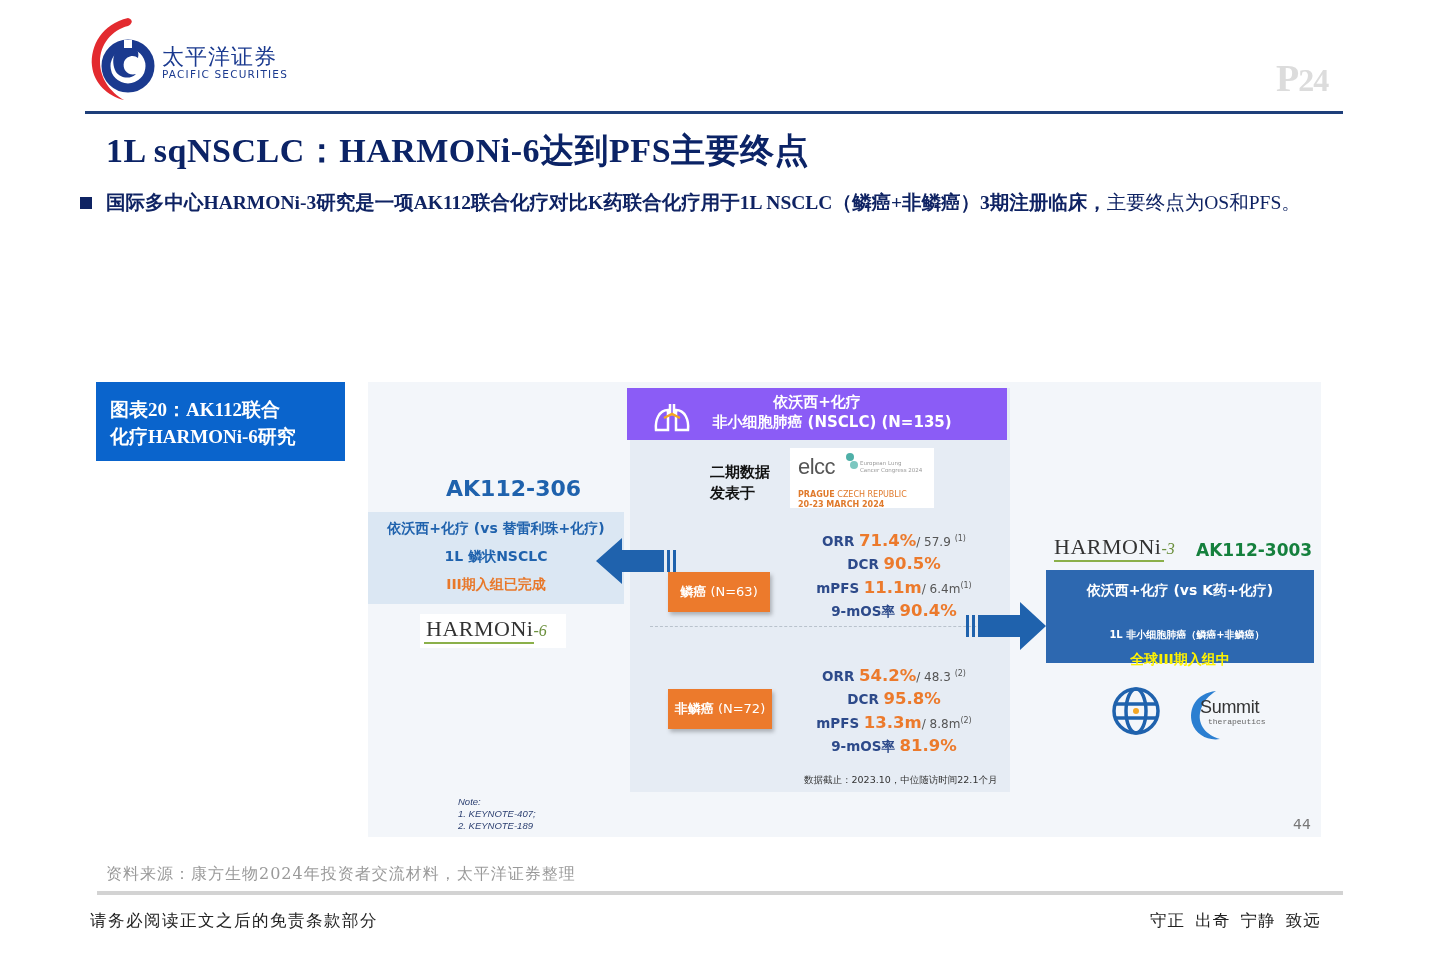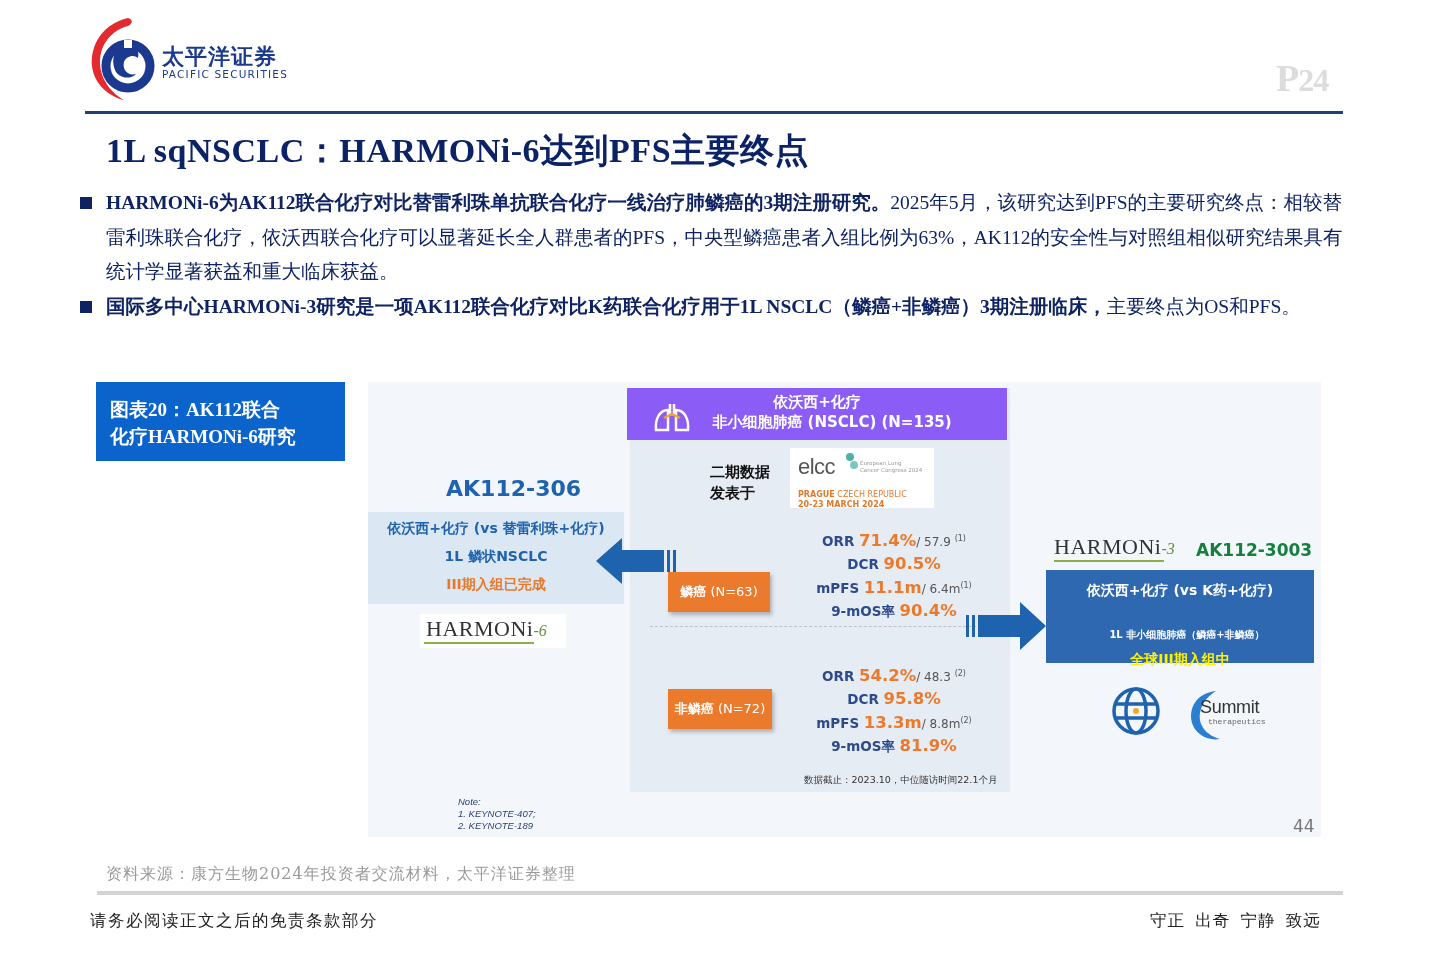--- a/index.html
+++ b/index.html
@@ -1,20 +1,20 @@
 <!DOCTYPE html>
 <html><head>
 <meta charset="utf-8">
 <style>
   * { box-sizing: border-box; margin: 0; padding: 0; }
   html, body { width: 1440px; height: 965px; background: #ffffff; overflow: hidden; }
   body { position: relative; font-family: "DejaVu Serif", "Liberation Serif", serif; color: #0f2363; }
 
   .logo { position: absolute; left: 88px; top: 16px; width: 210px; height: 86px; }
-  .logo-cn { position: absolute; left: 74px; top: 26px; font-family: "DejaVu Sans", sans-serif; font-weight: bold; font-size: 22px; color: #1b3a8f; letter-spacing: 1px; }
+  .logo-cn { position: absolute; left: 74px; top: 26px; font-family: "DejaVu Sans", sans-serif; font-weight: normal; font-size: 22px; color: #1b3a8f; letter-spacing: 1px; }
   .logo-en { position: absolute; left: 74px; top: 52px; font-family: "DejaVu Sans", sans-serif; font-size: 10.5px; color: #1b3a8f; letter-spacing: 1.2px; }
 
   .page-num { position: absolute; left: 1276px; top: 56px; font-family: "Liberation Serif", serif; font-weight: bold; font-size: 38px; color: #dcdcdc; letter-spacing: -1px; }
   .page-num .n { font-size: 32px; }
 
   .top-rule { position: absolute; left: 85px; top: 111px; width: 1258px; height: 3px; background: #1e3f7a; }
 
   .title { position: absolute; left: 106px; top: 128px; font-family: "Liberation Serif", serif; font-weight: bold; font-size: 34px; color: #0b2366; letter-spacing: 0.5px; white-space: nowrap; }
 
   .bullets { position: absolute; left: 80px; top: 186px; width: 1265px; font-family: "Liberation Serif", "DejaVu Serif", serif; font-size: 19.5px; line-height: 34.5px; color: #0f2363; }
@@ -61,21 +61,21 @@
   .stats .row { white-space: nowrap; line-height: 21px; }
   .stats .k { font-size: 13.5px; }
   .stats .v { font-size: 16.5px; color: #ec7a2c; }
   .stats .c { font-size: 12px; color: #555; font-weight: normal; }
   .stats .c sup { font-size: 8px; }
 
   .divider-dash { position: absolute; left: 282px; top: 244px; width: 356px; border-top: 1.5px dashed #b9c2cc; }
 
   .cutoff { position: absolute; left: 436px; top: 392px; font-size: 9.5px; color: #333; }
   .note { position: absolute; left: 90px; top: 414px; font-size: 9.5px; font-style: italic; color: #2b3f70; line-height: 12px; font-family: "Liberation Sans", sans-serif; }
-  .slide-num { position: absolute; left: 925px; top: 434px; font-size: 17px; color: #777; }
+  .slide-num { position: absolute; left: 925px; top: 434px; font-size: 14px; color: #777; }
 
   .right-title { position: absolute; left: 828px; top: 158px; font-size: 17px; font-weight: bold; color: #15803d; }
   .right-box { position: absolute; left: 678px; top: 188px; width: 268px; height: 93px; background: #2d68b0; color: #fff; font-weight: bold; text-align: center; }
   .right-box .r1 { font-size: 14px; margin-top: 12px; }
   .right-box .r2 { font-size: 10px; margin-top: 28px; padding-left: 14px; }
   .right-box .r3 { font-size: 14px; margin-top: 9px; color: #fff200; }
 
   .globe { position: absolute; left: 742px; top: 303px; }
   .summit { position: absolute; left: 818px; top: 305px; width: 90px; height: 56px; }
   .summit .name { position: absolute; left: 14px; top: 10px; font-size: 18px; color: #333; font-family: "Liberation Sans", sans-serif; letter-spacing: -0.3px; }
@@ -101,24 +101,20 @@
   <div class="logo-en">PACIFIC SECURITIES</div>
 </div>
 
 <div class="page-num"><span>P</span><span class="n">24</span></div>
 
 <div class="top-rule"></div>
 
 <div class="title">1L sqNSCLC：HARMONi-6达到PFS主要终点</div>
 
 <div class="bullets">
-  <div class="bullet">
-    <span class="sq"></span>
-    <b>HARMONi-6为AK112联合化疗对比替雷利珠单抗联合化疗一线治疗肺鳞癌的3期注册研究。</b><span>2025年5月，该研究达到PFS的主要研究终点：相较替雷利珠联合化疗，依沃西联合化疗可以显著延长全人群患者的PFS，中央型鳞癌患者入组比例为63%，AK112的安全性与对照组相似研究结果具有统计学显著获益和重大临床获益。</span>
-  </div>
   <div class="bullet">
     <span class="sq"></span>
     <b>国际多中心HARMONi-3研究是一项AK112联合化疗对比K药联合化疗用于1L NSCLC（鳞癌+非鳞癌）3期注册临床，</b><span>主要终点为OS和PFS。</span>
   </div>
 </div>
 
 <div class="fig-label">
   <div>图表20：AK112联合</div>
   <div>化疗HARMONi-6研究</div>
 </div>

